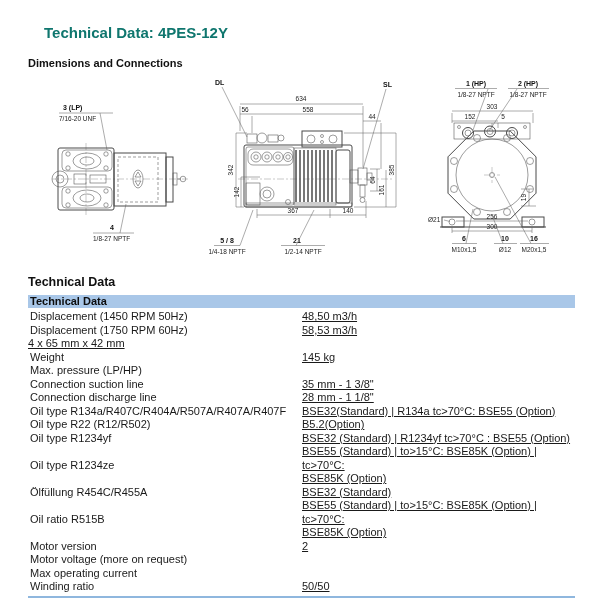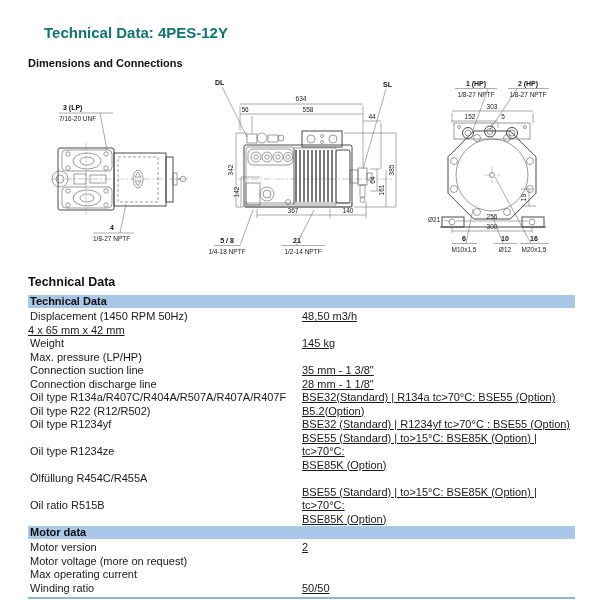--- a/index.html
+++ b/index.html
@@ -253,20 +253,24 @@
 
   <div class="spec-table">
 
     <div class="band">Technical Data</div>
 
     <div class="row">
         <div class="lbl">Displacement (1450 RPM 50Hz)</div>
         <div class="val">48,50 m3/h</div>
       </div>
     <div class="row">
+        <div class="lbl">Displacement (1750 RPM 60Hz)</div>
+        <div class="val">58,53 m3/h</div>
+      </div>
+    <div class="row">
         <div class="val">4 x 65 mm x 42 mm</div>
       </div>
     <div class="row">
         <div class="lbl">Weight</div>
         <div class="val">145 kg</div>
       </div>
     <div class="row">
         <div class="lbl">Max. pressure (LP/HP)</div>
       </div>
     <div class="row">
@@ -289,28 +293,28 @@
         <div class="lbl">Oil type R1234yf</div>
         <div class="val">BSE32 (Standard) | R1234yf tc&gt;70°C : BSE55 (Option)</div>
       </div>
     <div class="row">
         <div class="lbl">Oil type R1234ze</div>
         <div class="val">BSE55 (Standard) | to&gt;15°C: BSE85K (Option) | tc&gt;70°C:
 BSE85K (Option)</div>
       </div>
     <div class="row">
         <div class="lbl">Ölfüllung R454C/R455A</div>
+        <div class="val">BSE32 (Standard)</div>
       </div>
     <div class="row">
         <div class="lbl">Oil ratio R515B</div>
         <div class="val">BSE55 (Standard) | to&gt;15°C: BSE85K (Option) | tc&gt;70°C:
 BSE85K (Option)</div>
       </div>
 
-    <div class="band">Motor data</div>
 
     <div class="row">
         <div class="lbl">Motor version</div>
         <div class="val">2</div>
       </div>
     <div class="row">
         <div class="lbl">Motor voltage (more on request)</div>
       </div>
     <div class="row">
         <div class="lbl">Max operating current</div>

